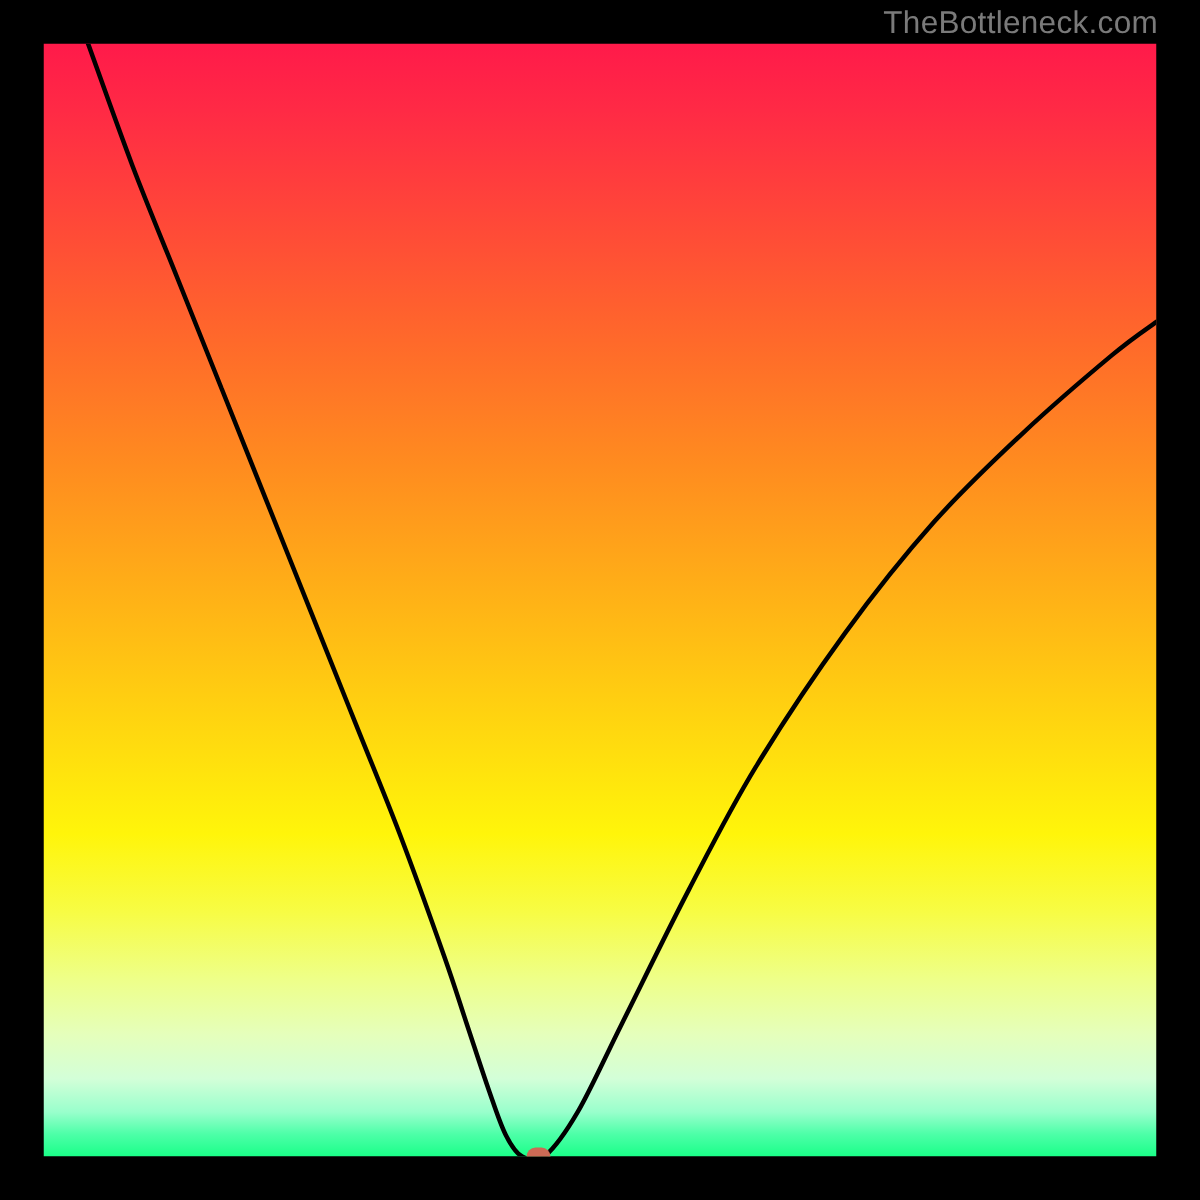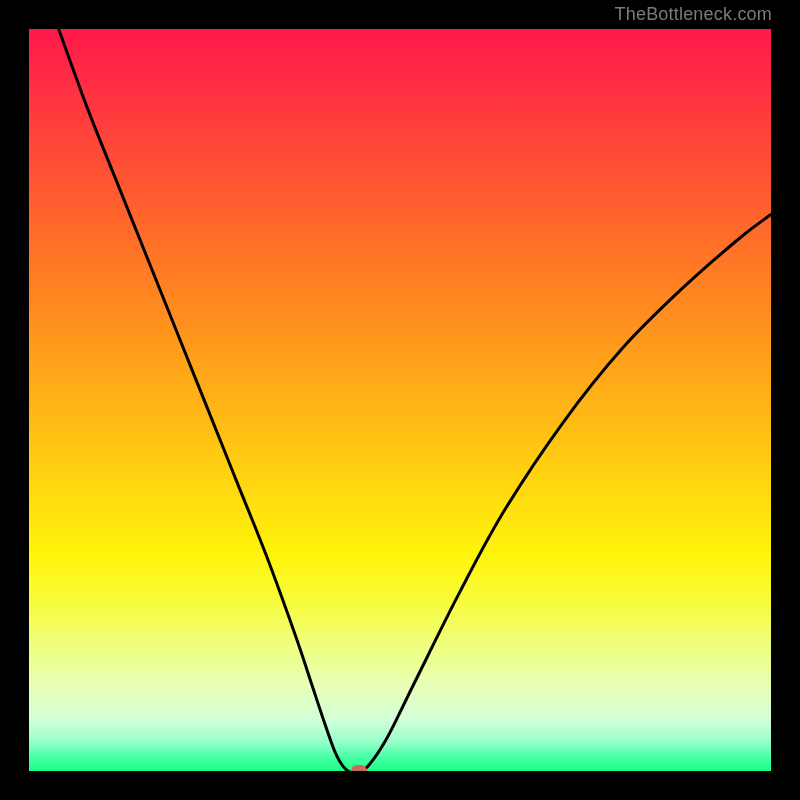--- a/index.html
+++ b/index.html
@@ -50,21 +50,21 @@
       #99ffcc 96%,
       #4dffa8 98%,
       #1aff88 100%
     );
   }
   .watermark {
     position: absolute;
     top: 4px;
     right: 28px;
     color: #7a7a7a;
-    font-size: 18px;
+    font-size: 21px;
     font-weight: 500;
     letter-spacing: 0.2px;
   }
   .curve-svg {
     position: absolute;
     top: 0;
     left: 0;
     width: 100%;
     height: 100%;
   }

